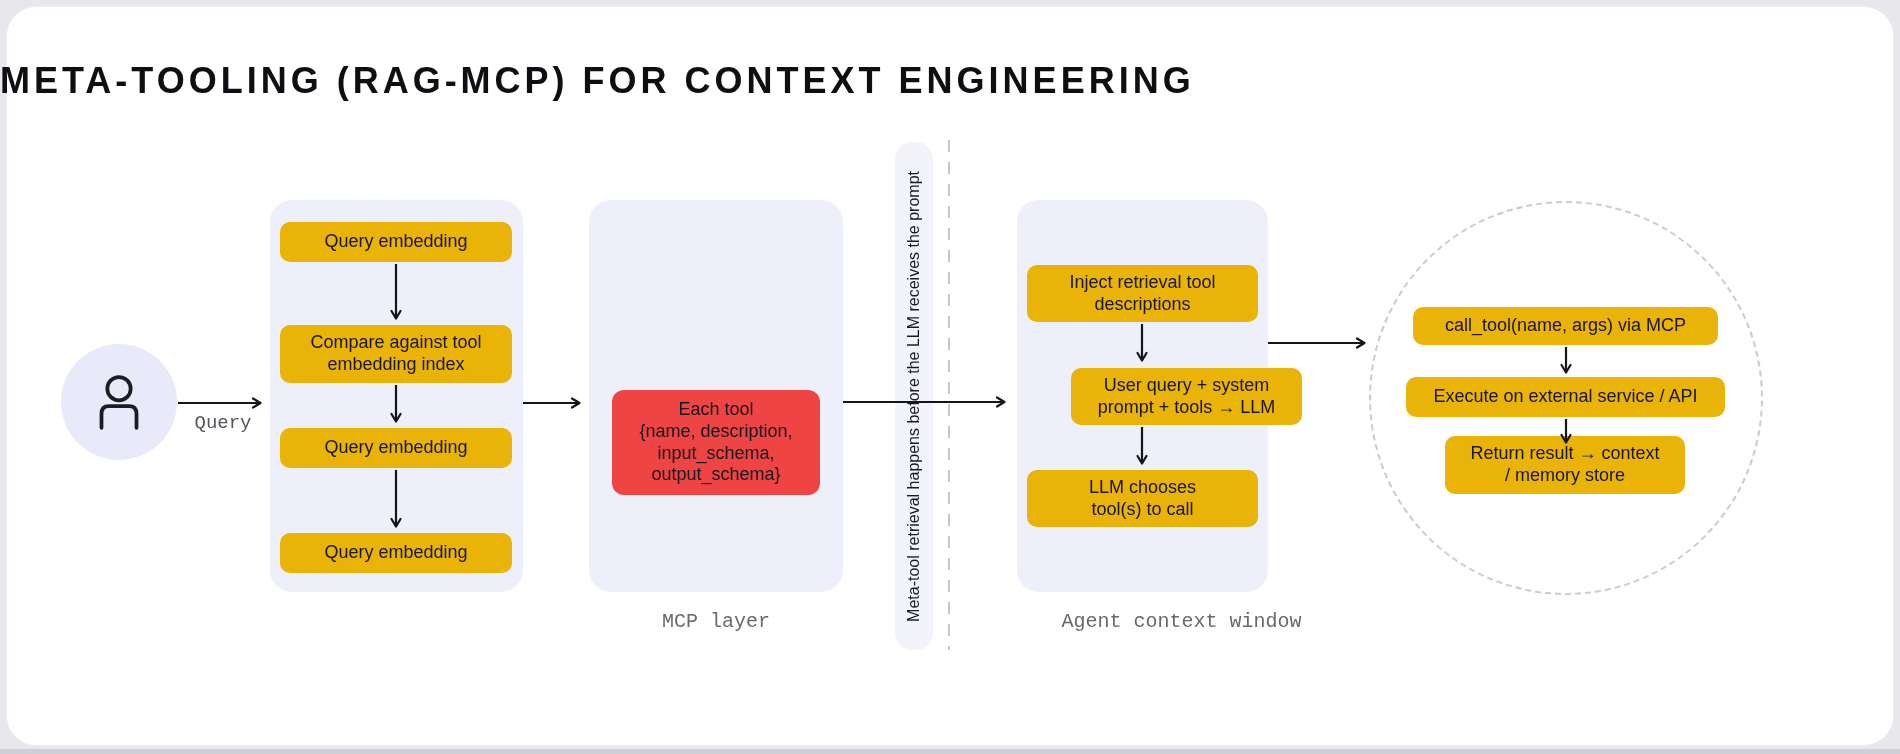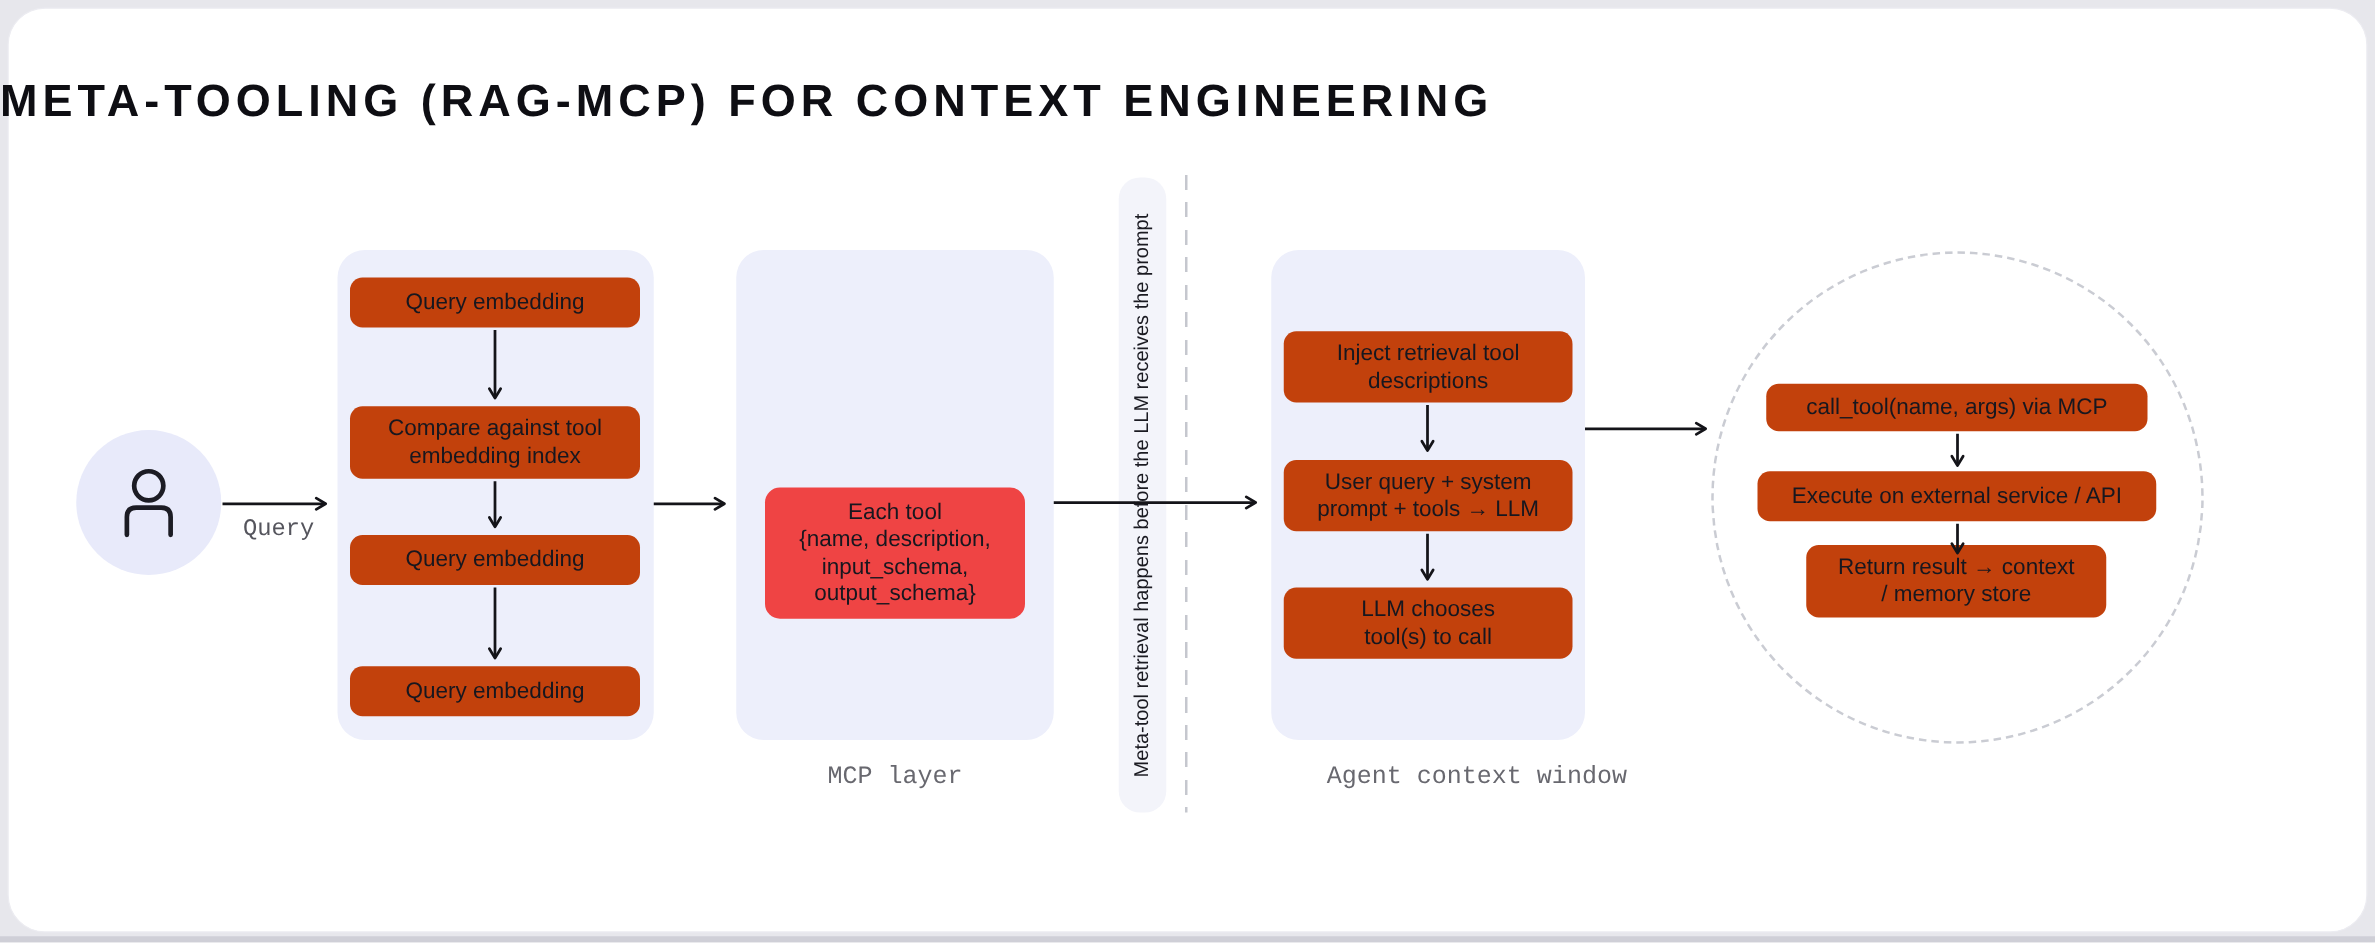--- a/index.html
+++ b/index.html
@@ -19,21 +19,21 @@
     font-size:36px;font-weight:600;letter-spacing:4px;color:#0e0e13;
     font-family:"Liberation Sans", sans-serif;
     margin-top:20px;
   }
   .panel{position:absolute;background:#edeffb;border-radius:22px;}
   .panel-1{left:270px;top:200px;width:253px;height:392px;}
   .panel-2{left:589px;top:200px;width:254px;height:392px;}
   .panel-3{left:1017px;top:200px;width:251px;height:392px;}
   .node{
     position:absolute;display:flex;align-items:center;justify-content:center;
-    background:#c2410c;border-radius:10px;text-align:center;
+    background:#eab308;border-radius:10px;text-align:center;
     font-size:18px;line-height:1.22;color:#17171f;white-space:pre-line;
   }
   .node-green{background:#ef4444;border-radius:12px;}
   .caption{
     position:absolute;text-align:center;
     font-family:"Liberation Mono","DejaVu Sans Mono",monospace;
     font-size:20px;color:#68686f;letter-spacing:0px;
   }
   .person-circle{
     position:absolute;left:61px;top:344px;width:116px;height:116px;border-radius:50%;
@@ -97,21 +97,21 @@
   <div class="caption" style="left:589px;top:610px;width:254px;">MCP layer</div>
 
   <div class="divider-strip">
     <div class="vtext">Meta-tool retrieval happens before the LLM receives the prompt</div>
   </div>
   <div class="dashed-line"></div>
 
   <div class="panel panel-3"></div>
   <div class="node" style="left:1027px;top:265px;width:231px;height:57px;">Inject retrieval tool
 descriptions</div>
-  <div class="node" style="left:1027px;top:368px;width:231px;height:57px;">User query + system
+  <div class="node" style="left:1071px;top:368px;width:231px;height:57px;">User query + system
 prompt + tools → LLM</div>
   <div class="node" style="left:1027px;top:470px;width:231px;height:57px;">LLM chooses
 tool(s) to call</div>
   <div class="caption" style="left:1031px;top:610px;width:301px;">Agent context window</div>
 
   <div class="dashed-circle"></div>
   <div class="node" style="left:1413px;top:307px;width:305px;height:38px;">call_tool(name, args) via MCP</div>
   <div class="node" style="left:1406px;top:377px;width:319px;height:40px;">Execute on external service / API</div>
   <div class="node" style="left:1445px;top:436px;width:240px;height:58px;">Return result → context
 / memory store</div>

